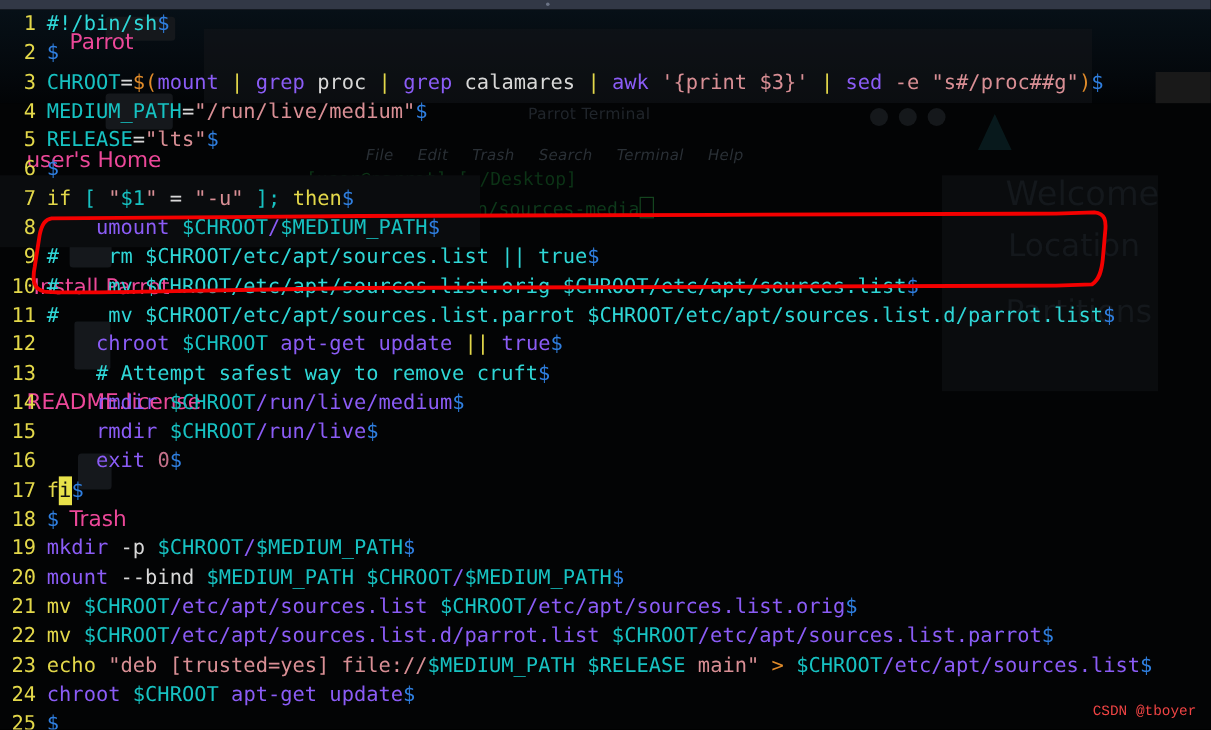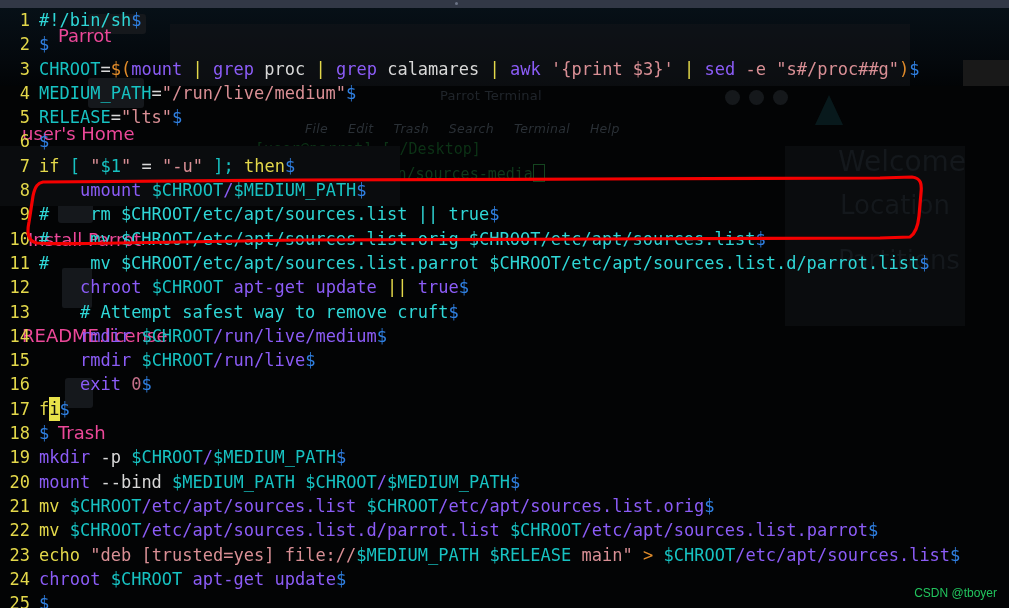--- a/index.html
+++ b/index.html
@@ -126,22 +126,22 @@
   .cursor{
     background:#e8e24a;color:#111;display:inline-block;
   }
 
   
   #annot{position:absolute;left:0;top:0;width:1009px;height:608px;z-index:8;pointer-events:none;}
 
   
   .watermark{
     position:absolute;right:12px;bottom:8px;z-index:9;
-    font-family:Liberation Sans, sans-serif;
-    font-size:12px;color:#22c55e;
+    font-family:Liberation Mono, monospace;
+    font-size:12px;color:#ef4444;
   }
 </style>
 </head>
 <body>
 
 <div id="screen">
 
   <div id="backdrop">
     <div class="panel-top">
       <div class="dot"></div>

